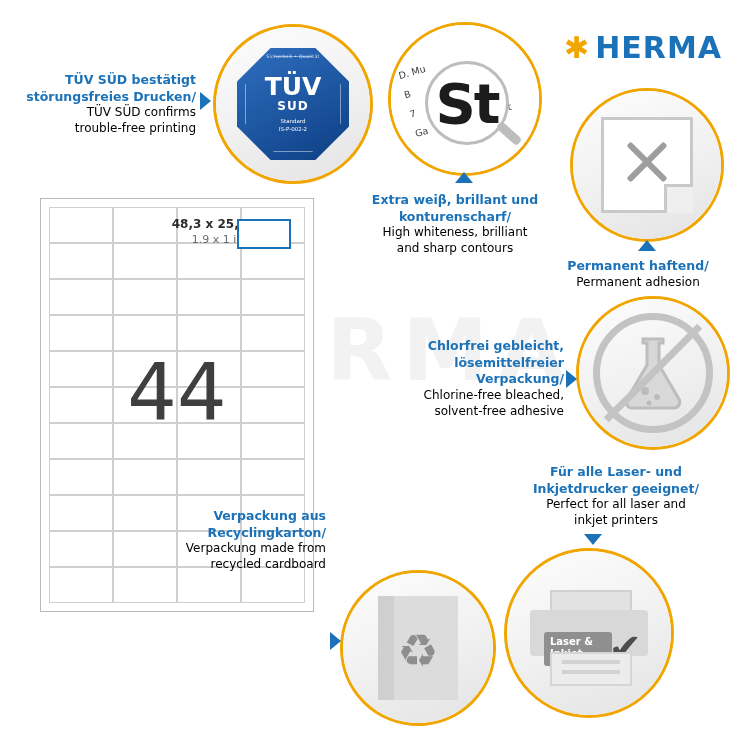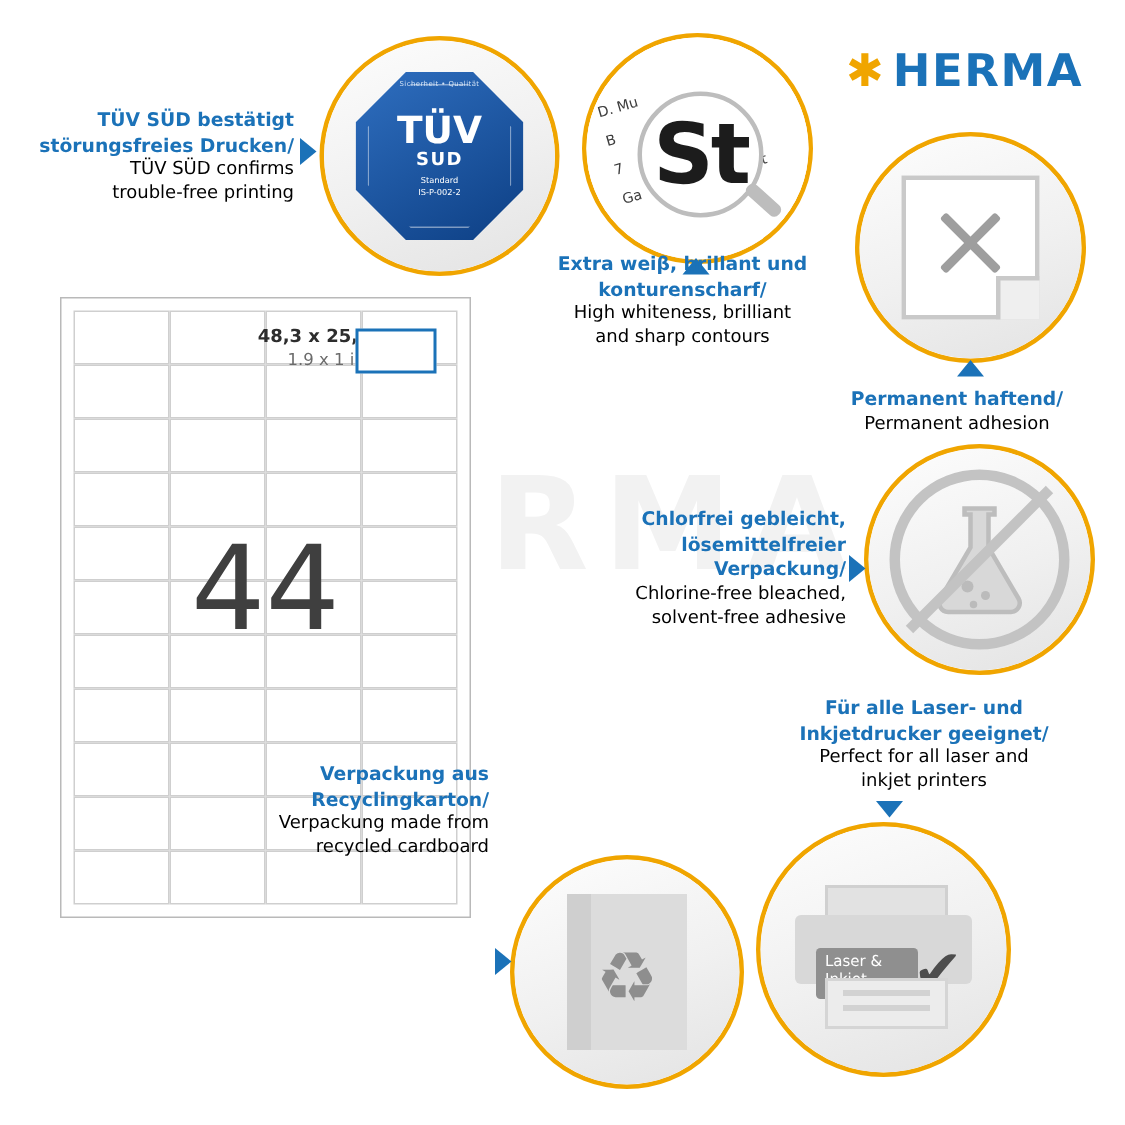--- a/index.html
+++ b/index.html
@@ -176,21 +176,21 @@
   }
 
   
   .printer{position:absolute;left:50%;top:52%;transform:translate(-50%,-50%);width:118px;height:92px;}
   .pr-top{position:absolute;left:20px;top:0;width:78px;height:22px;background:#e2e2e2;border:2px solid #d0d0d0;}
   .pr-body{position:absolute;left:0;top:20px;width:118px;height:46px;background:#d8d8d8;border-radius:4px;}
   .pr-out{position:absolute;left:20px;top:62px;width:78px;height:30px;background:#ececec;border:2px solid #d5d5d5;}
   .pr-out i{display:block;height:4px;background:#d2d2d2;margin:6px 10px 0;}
   .pr-badge{
     position:absolute;left:14px;top:22px;width:68px;height:34px;background:#8f8f8f;border-radius:3px;
-    color:#fff;font-size:10px;font-weight:normal;line-height:12px;padding:4px 0 0 6px;box-sizing:border-box;
+    color:#fff;font-size:10px;font-weight:bold;line-height:12px;padding:4px 0 0 6px;box-sizing:border-box;
   }
   .check{
     position:absolute;right:6px;top:18px;font-size:40px;color:#4d4d4d;line-height:40px;
   }
 </style>
 </head>
 <body>
 
 <div class="root">
 
@@ -289,21 +289,21 @@
       <div class="ln" style="top:70px">7</div>
       <div class="ln" style="top:90px">Ga</div>
       <div class="ln" style="top:90px;left:122px">t</div>
     </div>
     <div class="lens">
       <span>St</span>
     </div>
     <div class="lens-handle"></div>
   </div>
   <div class="ptr up" style="left:455px;top:172px;"></div>
-  <div class="cap center" style="left:352px;top:168px;width:206px;">
+  <div class="cap center" style="left:352px;top:192px;width:206px;">
     <div class="de">Extra weiβ, brillant und</div>
     <div class="de">konturenscharf/</div>
     <div class="en">High whiteness, brilliant</div>
     <div class="en">and sharp contours</div>
   </div>
 
   <div class="circle" style="left:570px;top:88px;width:148px;height:148px;">
     <div class="fill"></div>
     <div class="sq">
       <div class="dogear"></div>

